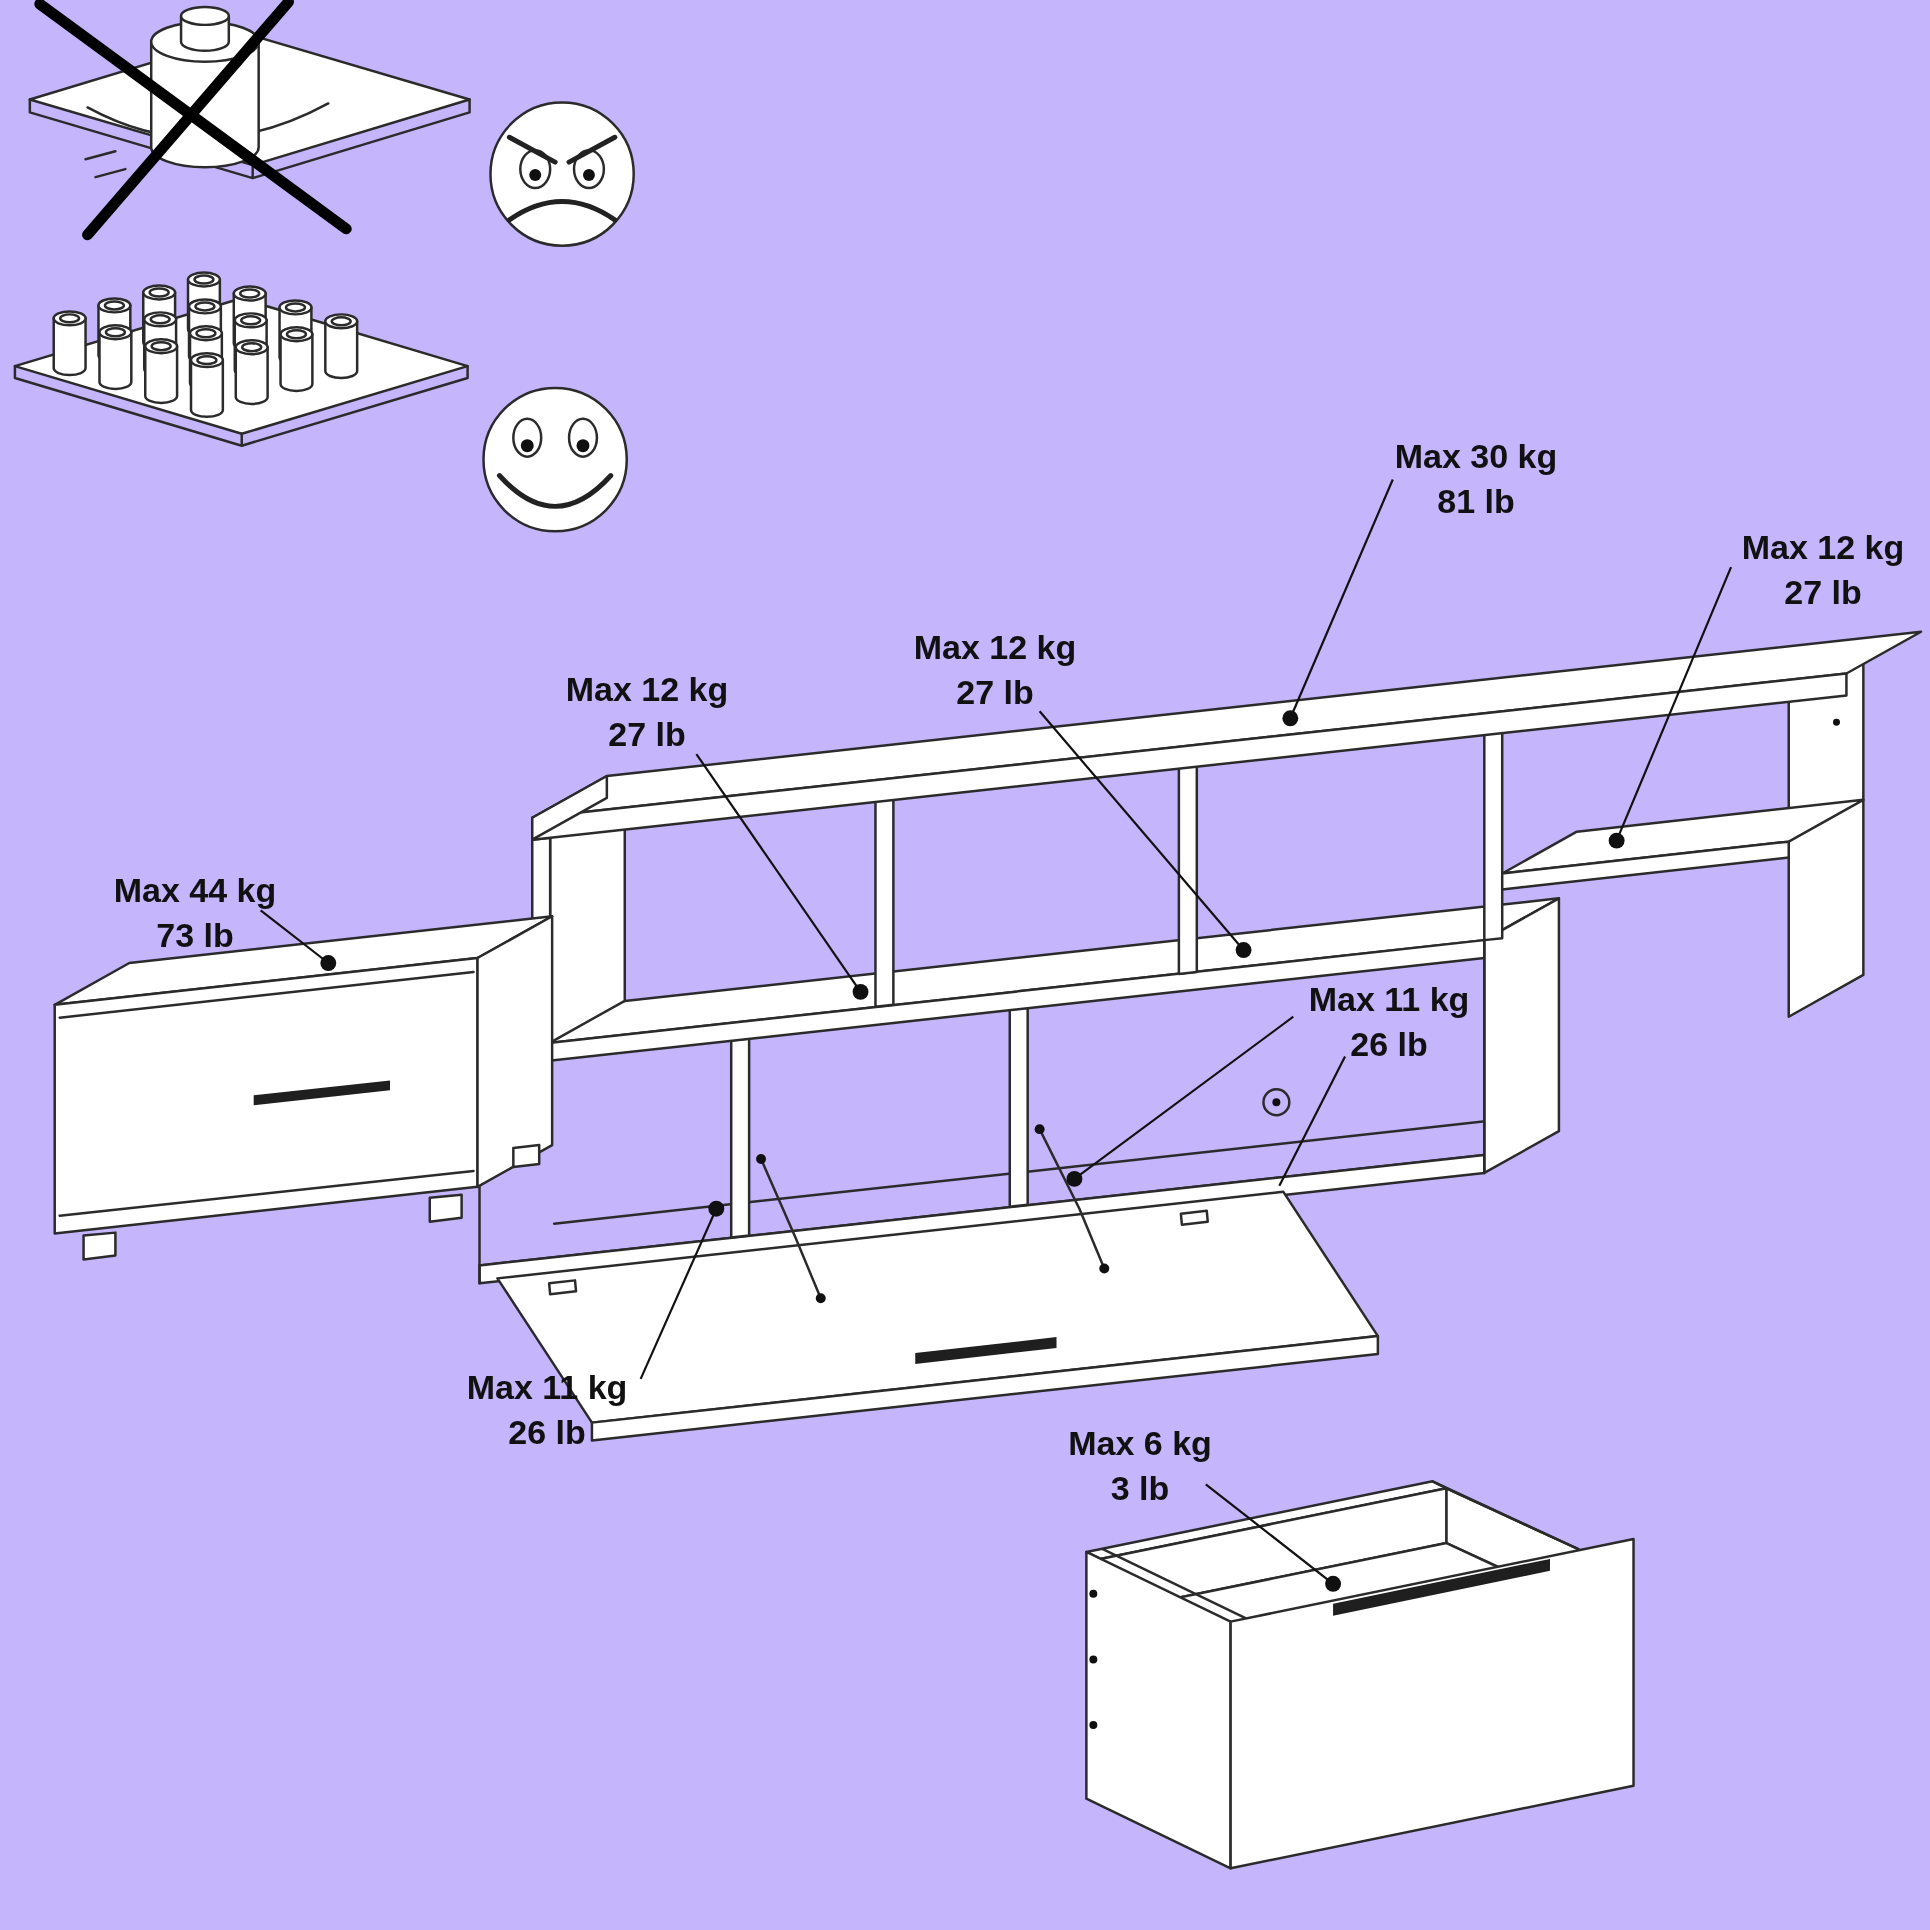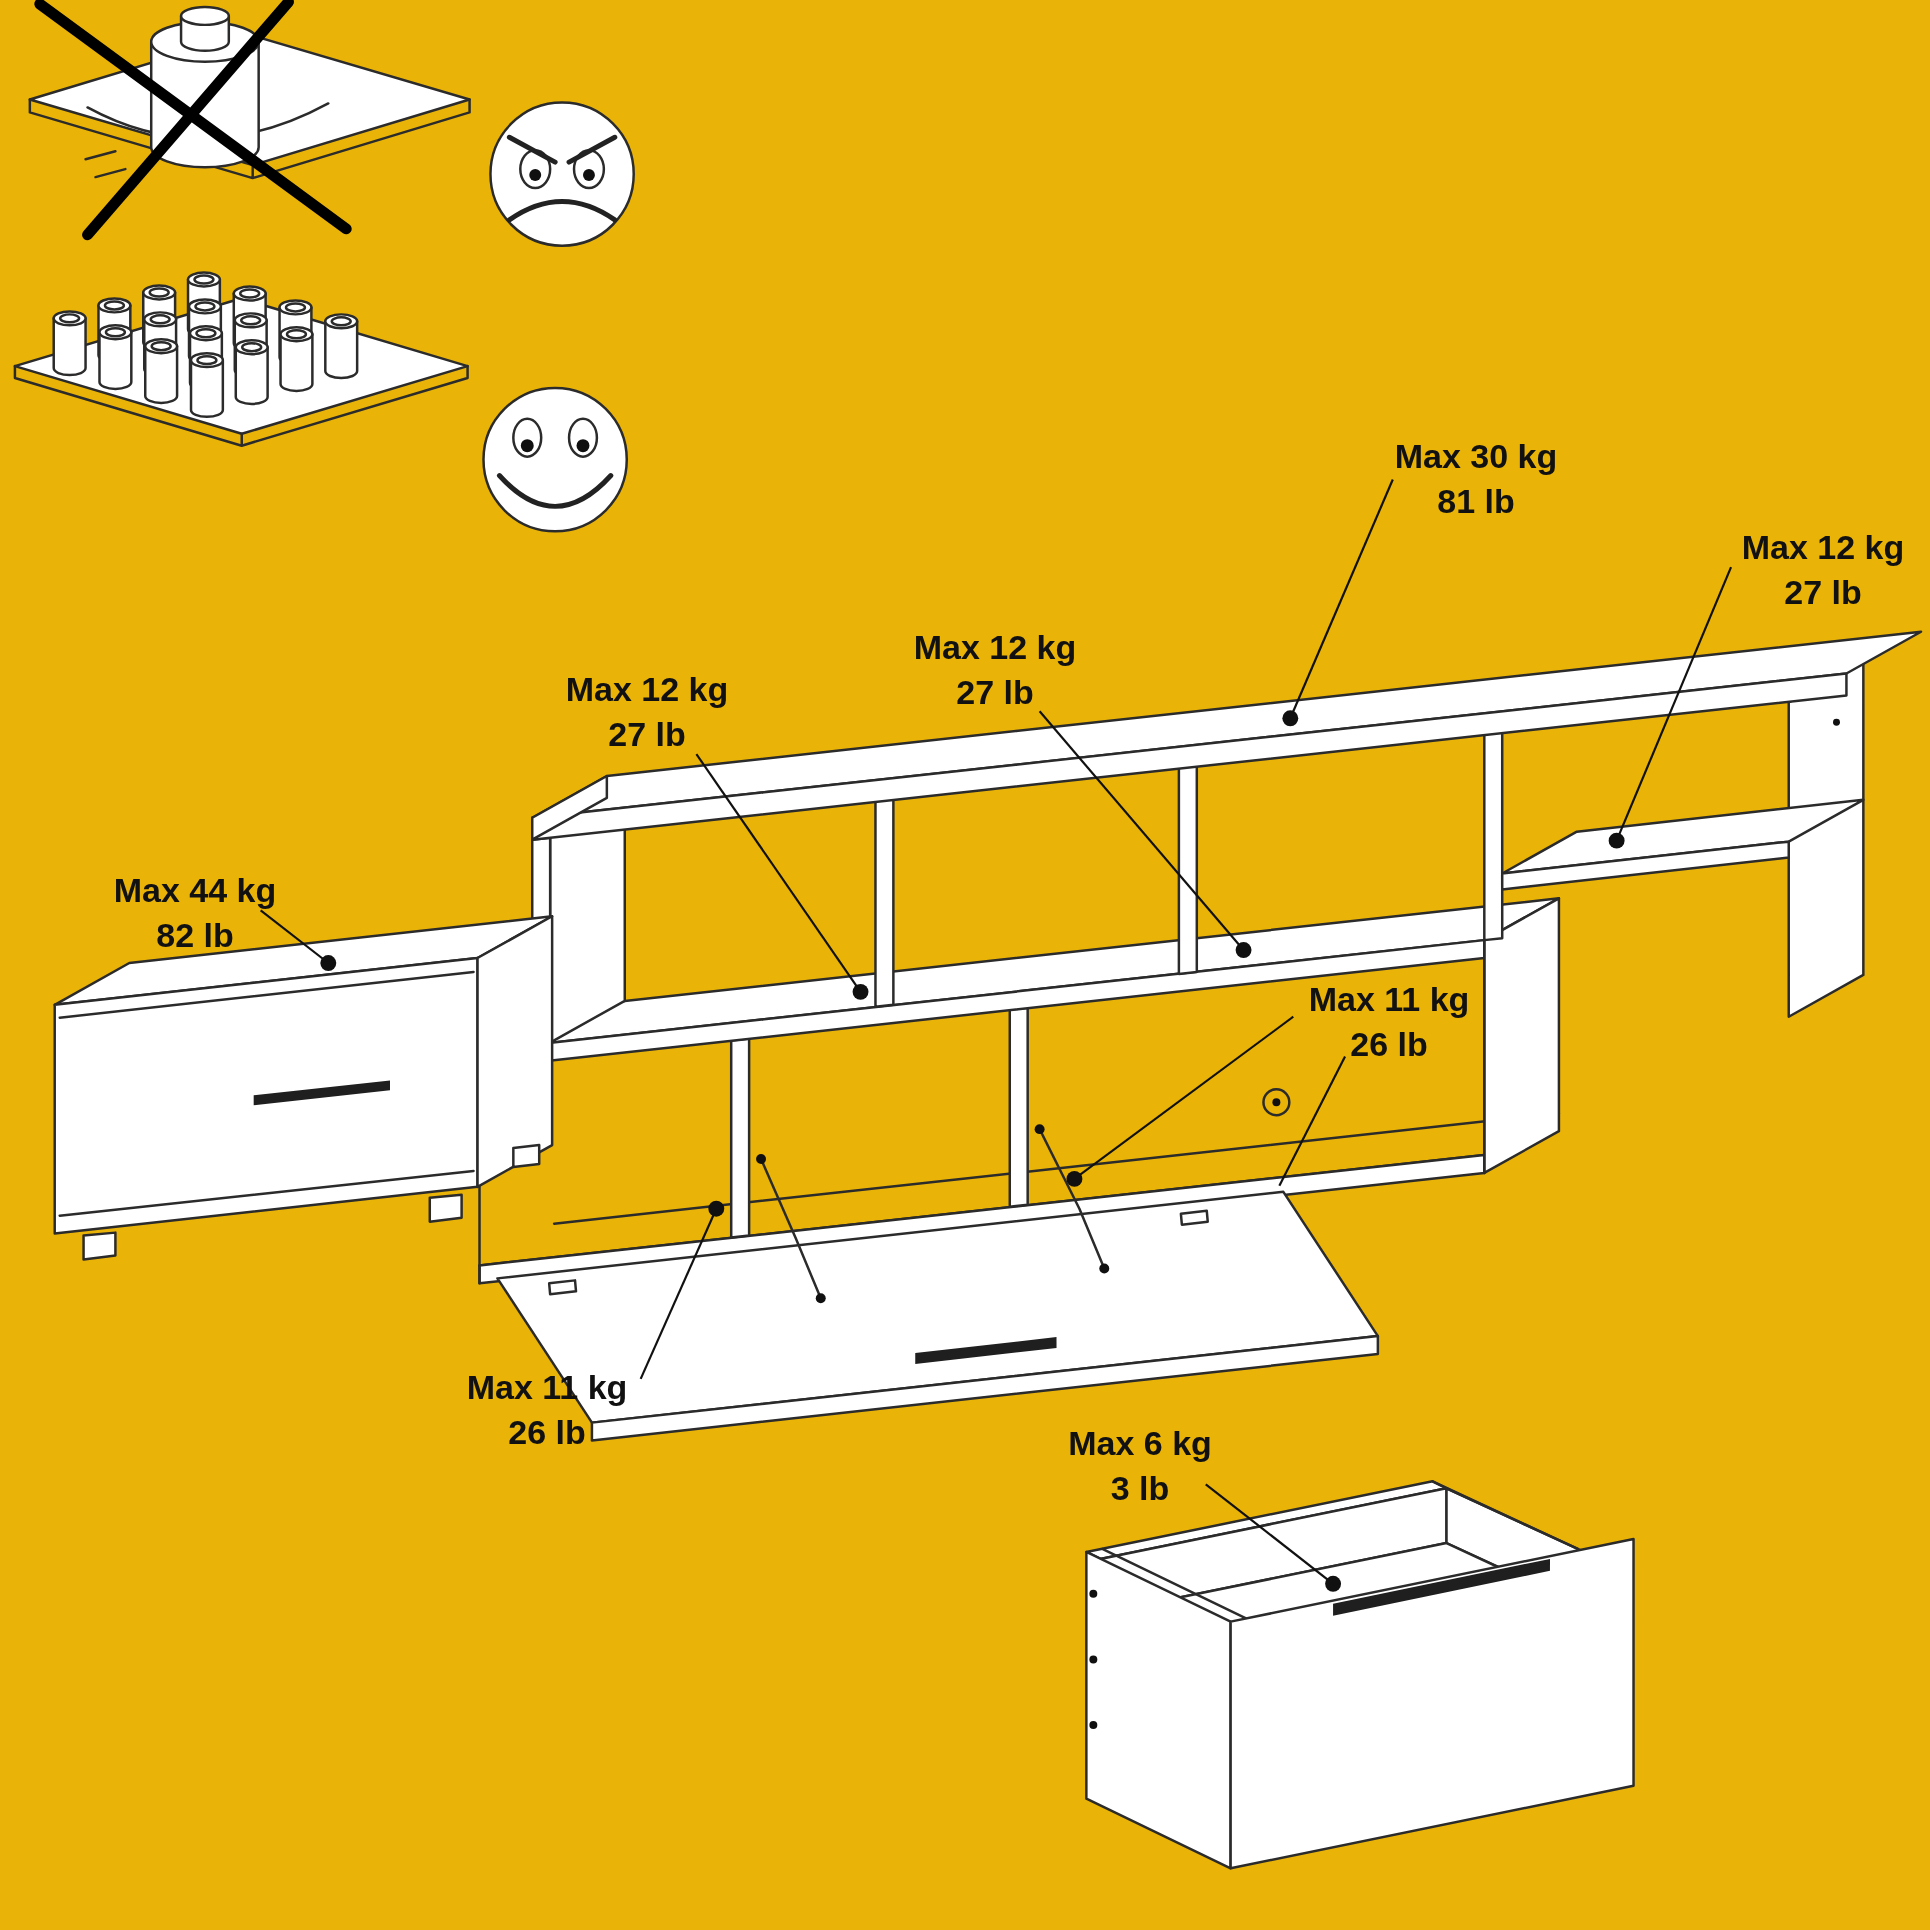--- a/index.html
+++ b/index.html
@@ -1,19 +1,19 @@
 <!DOCTYPE html>
 <html><head>
 <meta charset="utf-8">
 <style>
   html,body{margin:0;padding:0;background:#fff;}
   #canvas{
     position:relative;
     width:1930px;height:1930px;
-    background:#eab308;
+    background:#c4b5fd;
     font-family:"Liberation Sans", sans-serif;
     overflow:hidden;
   }
   svg{position:absolute;left:0;top:0;}
   .ln{fill:none;stroke:#2b2b2b;stroke-width:2.5;stroke-linecap:round;stroke-linejoin:round;}
   .wf{fill:#ffffff;stroke:#2b2b2b;stroke-width:2.5;stroke-linejoin:round;}
   .dk{fill:#1f1f1f;stroke:none;}
   .xmark{fill:none;stroke:#000000;stroke-width:11;stroke-linecap:round;}
   .leader{fill:none;stroke:#111111;stroke-width:2.2;}
   .dot{fill:#101010;stroke:none;}
@@ -217,21 +217,21 @@
 <div class="wlabel" style="left:995px;top:625px">
   <div>Max 12 kg</div>
   <div>27 lb</div>
 </div>
 <div class="wlabel" style="left:647px;top:667px">
   <div>Max 12 kg</div>
   <div>27 lb</div>
 </div>
 <div class="wlabel" style="left:195px;top:868px">
   <div>Max 44 kg</div>
-  <div>82 lb</div>
+  <div>73 lb</div>
 </div>
 <div class="wlabel" style="left:1389px;top:977px">
   <div>Max 11 kg</div>
   <div>26 lb</div>
 </div>
 <div class="wlabel" style="left:547px;top:1365px">
   <div>Max 11 kg</div>
   <div>26 lb</div>
 </div>
 <div class="wlabel" style="left:1140px;top:1421px">

